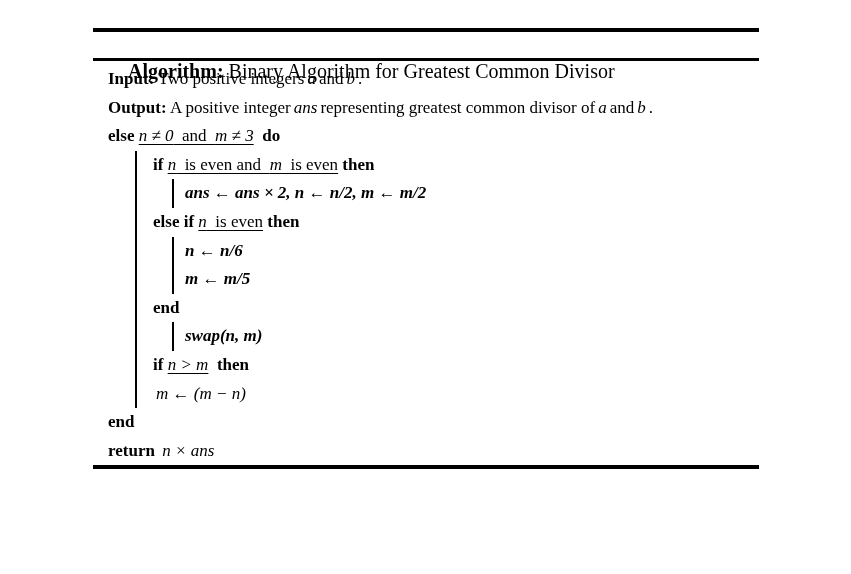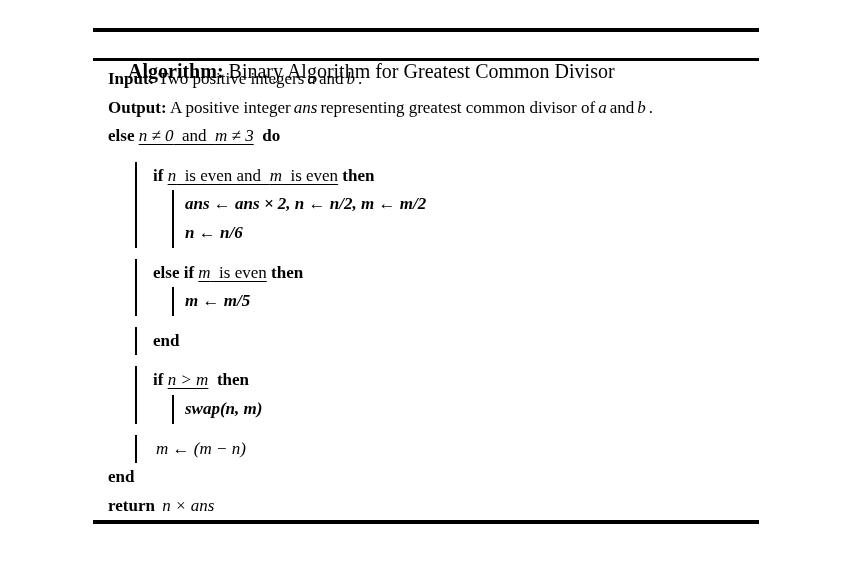--- a/index.html
+++ b/index.html
@@ -32,21 +32,21 @@
   .algo-title .seg-kw { margin-right: 5px; }
   .algo-body { padding-top: 4px; }
   .algo-line {
     position: relative;
     height: 28.6px;
     line-height: 28.6px;
     font-size: 17px;
     white-space: pre;
   }
   .indent-0 { padding-left: 15px; }
-  .indent-1 { padding-left: 60px; margin-top: 11px; }
+  .indent-1 { padding-left: 60px; }
   .indent-2 { padding-left: 89px; font-weight: bold; }
   .bar {
     position: absolute;
     top: 0; bottom: 0;
     width: 2px;
     background: #000000;
   }
   .bar-outer { left: 42px; }
   .bar-inner { left: 79px; }
   .seg-kw  { font-weight: bold; }
@@ -64,25 +64,25 @@
     <div class="algo-title">
       <span class="seg-kw">Algorithm:</span><span class="seg-txt">Binary Algorithm for Greatest Common Divisor</span>
     </div>
     <div class="rule rule-mid"></div>
     <div class="algo-body">
         <div class="algo-line indent-0"><span class="seg-kw">Input:</span><span class="seg-txt"> Two positive integers</span><span class="seg-m">a</span><span class="seg-txt" style="margin: 0px;">and</span><span class="seg-m">b</span><span class="seg-txt" style="margin: 0px;">.</span></div>
         <div class="algo-line indent-0"><span class="seg-kw">Output:</span><span class="seg-txt"> A positive integer</span><span class="seg-m">ans</span><span class="seg-txt" style="margin: 0px;">representing greatest common divisor of</span><span class="seg-m">a</span><span class="seg-txt" style="margin: 0px;">and</span><span class="seg-m">b</span><span class="seg-txt" style="margin: 0px;">.</span></div>
         <div class="algo-line indent-0"><span class="seg-kw">else </span><span class="seg-mu">n ≠ 0</span><span class="seg-tu">  and  </span><span class="seg-mu">m ≠ 3</span><span class="seg-txt">  </span><span class="seg-kw">do</span></div>
         <div class="algo-line indent-1"><span class="bar bar-outer"></span><span class="seg-kw">if </span><span class="seg-mu">n</span><span class="seg-tu">  is even and  </span><span class="seg-mu">m</span><span class="seg-tu">  is even</span><span class="seg-txt"> </span><span class="seg-kw">then</span></div>
         <div class="algo-line indent-2"><span class="bar bar-outer"></span><span class="bar bar-inner"></span><span class="seg-m">ans ← ans × 2, n ← n/2, m ← m/2</span></div>
+        <div class="algo-line indent-1"><span class="bar bar-outer"></span><span class="seg-kw">else if </span><span class="seg-mu">n</span><span class="seg-tu">  is even</span><span class="seg-txt"> </span><span class="seg-kw">then</span></div>
         <div class="algo-line indent-2"><span class="bar bar-outer"></span><span class="bar bar-inner"></span><span class="seg-m">n ← n/6</span></div>
-        <div class="algo-line indent-1"><span class="bar bar-outer"></span><span class="seg-kw">else if </span><span class="seg-mu">m</span><span class="seg-tu">  is even</span><span class="seg-txt"> </span><span class="seg-kw">then</span></div>
         <div class="algo-line indent-2"><span class="bar bar-outer"></span><span class="bar bar-inner"></span><span class="seg-m">m ← m/5</span></div>
         <div class="algo-line indent-1"><span class="bar bar-outer"></span><span class="seg-kw">end</span></div>
+        <div class="algo-line indent-2"><span class="bar bar-outer"></span><span class="bar bar-inner"></span><span class="seg-m">swap(n, m)</span></div>
         <div class="algo-line indent-1"><span class="bar bar-outer"></span><span class="seg-kw">if </span><span class="seg-mu">n &gt; m</span><span class="seg-txt">  </span><span class="seg-kw">then</span></div>
-        <div class="algo-line indent-2"><span class="bar bar-outer"></span><span class="bar bar-inner"></span><span class="seg-m">swap(n, m)</span></div>
         <div class="algo-line indent-1"><span class="bar bar-outer"></span><span class="seg-m">m ← (m − n)</span></div>
         <div class="algo-line indent-0"><span class="seg-kw">end</span></div>
         <div class="algo-line indent-0"><span class="seg-kw">return </span><span class="seg-m">n × ans</span></div>
       </div>
     <div class="rule rule-bottom"></div>
   </div>
 </div>
 
 </body></html>

